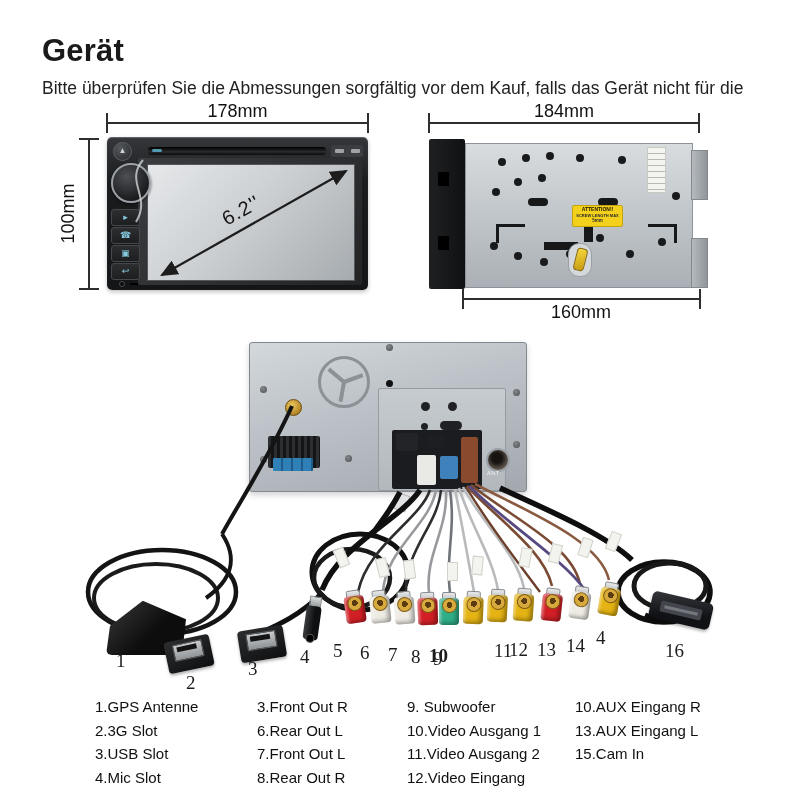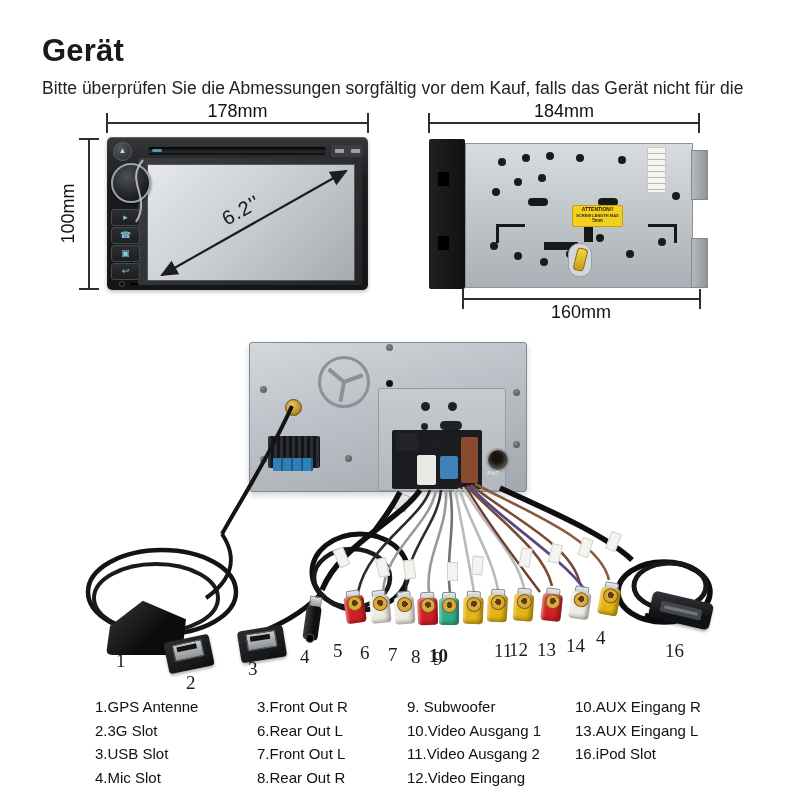--- a/index.html
+++ b/index.html
@@ -414,17 +414,17 @@
     </div>
     <div class="abs legend-col" style="left:407px;">
       <div>9. Subwoofer</div>
       <div>10.Video Ausgang 1</div>
       <div>11.Video Ausgang 2</div>
       <div>12.Video Eingang</div>
     </div>
     <div class="abs legend-col" style="left:575px;">
       <div>10.AUX Eingang R</div>
       <div>13.AUX Eingang L</div>
-      <div>16.iPod Slot</div>
+      <div>15.Cam In</div>
     </div>
   </div>
 
 </div>
 
 </body></html>

